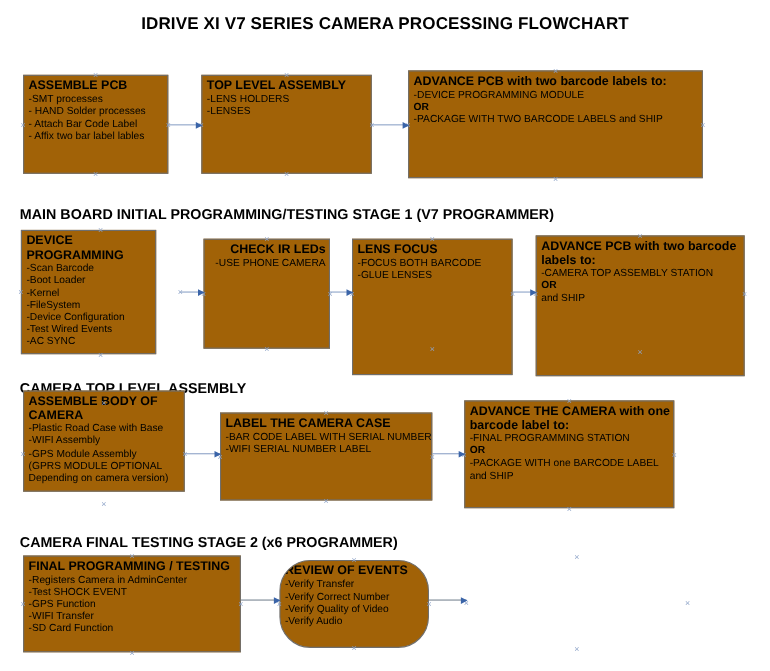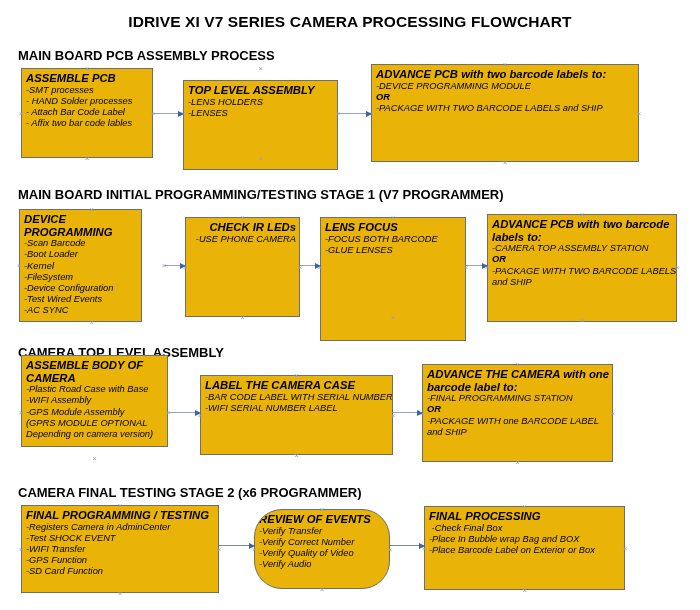--- a/index.html
+++ b/index.html
@@ -25,26 +25,25 @@
   .section-title{
     position:absolute;
     font-size:13px;
     font-weight:bold;
     letter-spacing:0px;
     white-space:nowrap;
   }
 
   .node{
     position:absolute;
-    background:#eab308;
+    background:#a16207;
     border:1.3px solid #6e6e6e;
     box-sizing:border-box;
     padding:3px 3px 20px 4px;
     overflow:hidden;
-    font-style:italic;
   }
   .node .hd{
     font-size:11.3px;
     font-weight:bold;
     line-height:12.6px;
     margin-bottom:0px;
     white-space:pre-line;
   }
   .node .ln{
     font-size:9.3px;
@@ -76,33 +75,32 @@
     line-height:7px;
     text-align:center;
     user-select:none;
   }
 </style>
 </head>
 <body>
 
 <div id="chart">
   <div class="doc-title">IDRIVE XI V7 SERIES CAMERA PROCESSING FLOWCHART</div>
-<div class="section-title" style="left: 18px; top: 48px;">MAIN BOARD PCB ASSEMBLY PROCESS</div>
     <div class="node" style="left: 21px; top: 68px; width: 132px; height: 90px;">
       <div class="hd">ASSEMBLE PCB</div>
       <div class="ln">-SMT processes</div>
       <div class="ln">- HAND Solder processes</div>
       <div class="ln">- Attach Bar Code Label</div>
-      <div class="ln">- Affix two bar code lables</div>
+      <div class="ln">- Affix two bar label lables</div>
     </div>
     <div class="handle" style="left: 83.5px; top: 64.5px;">×</div>
     <div class="handle" style="left: 83.5px; top: 154.5px;">×</div>
     <div class="handle" style="left: 17.5px; top: 109.5px;">×</div>
     <div class="handle" style="left: 149.5px; top: 109.5px;">×</div>
-    <div class="node" style="left: 183px; top: 80px; width: 155px; height: 90px;">
+    <div class="node" style="left: 183px; top: 68px; width: 155px; height: 90px;">
       <div class="hd">TOP LEVEL ASSEMBLY</div>
       <div class="ln">-LENS HOLDERS</div>
       <div class="ln">-LENSES</div>
     </div>
     <div class="handle" style="left: 257px; top: 64.5px;">×</div>
     <div class="handle" style="left: 257px; top: 154.5px;">×</div>
     <div class="handle" style="left: 179.5px; top: 109.5px;">×</div>
     <div class="handle" style="left: 334.5px; top: 109.5px;">×</div>
     <div class="node" style="left: 371px; top: 64px; width: 268px; height: 98px;">
       <div class="hd">ADVANCE PCB with two barcode labels to:</div>
@@ -141,26 +139,25 @@
     <div class="handle" style="left: 296.5px; top: 263.5px;">×</div>
     <div class="node" style="left: 320px; top: 217px; width: 146px; height: 124px;">
       <div class="hd">LENS FOCUS</div>
       <div class="ln">-FOCUS BOTH BARCODE</div>
       <div class="ln">-GLUE LENSES</div>
     </div>
     <div class="handle" style="left: 389.5px; top: 213.5px;">×</div>
     <div class="handle" style="left: 389.5px; top: 313.5px;">×</div>
     <div class="handle" style="left: 316.5px; top: 263.5px;">×</div>
     <div class="handle" style="left: 462.5px; top: 263.5px;">×</div>
-    <div class="node" style="left: 487px; top: 214px; width: 190px; height: 108px;">
+    <div class="node" style="left: 487px; top: 214px; width: 190px; height: 128px;">
       <div class="hd">ADVANCE PCB with two barcode
 labels to:</div>
       <div class="ln">-CAMERA TOP ASSEMBLY STATION</div>
       <div class="ln b">OR</div>
-      <div class="ln">-PACKAGE WITH TWO BARCODE LABELS</div>
       <div class="ln">and SHIP</div>
     </div>
     <div class="handle" style="left: 578.5px; top: 210.5px;">×</div>
     <div class="handle" style="left: 578.5px; top: 316.5px;">×</div>
     <div class="handle" style="left: 483.5px; top: 263.5px;">×</div>
     <div class="handle" style="left: 673.5px; top: 263.5px;">×</div>
     <div class="arrow" style="left: 164px; top: 265px; width: 21px;"></div>
     <div class="arrow" style="left: 300px; top: 265px; width: 20px;"></div>
     <div class="arrow" style="left: 466px; top: 265px; width: 21px;"></div>
     <div class="section-title" style="left: 18px; top: 345px;">CAMERA TOP LEVEL ASSEMBLY</div>
@@ -198,44 +195,38 @@
     <div class="handle" style="left: 514px; top: 458.5px;">×</div>
     <div class="handle" style="left: 418.5px; top: 409.5px;">×</div>
     <div class="handle" style="left: 609.5px; top: 409.5px;">×</div>
     <div class="arrow" style="left: 168px; top: 412px; width: 32px;"></div>
     <div class="arrow" style="left: 393px; top: 412px; width: 29px;"></div>
     <div class="section-title" style="left: 18px; top: 485px;">CAMERA FINAL TESTING STAGE 2 (x6 PROGRAMMER)</div>
     <div class="node" style="left: 21px; top: 505px; width: 198px; height: 88px;">
       <div class="hd">FINAL PROGRAMMING / TESTING</div>
       <div class="ln">-Registers Camera in AdminCenter</div>
       <div class="ln">-Test SHOCK EVENT</div>
+      <div class="ln">-GPS Function</div>
       <div class="ln">-WIFI Transfer</div>
-      <div class="ln">-GPS Function</div>
       <div class="ln">-SD Card Function</div>
     </div>
     <div class="handle" style="left: 116.5px; top: 501.5px;">×</div>
     <div class="handle" style="left: 116.5px; top: 589.5px;">×</div>
     <div class="handle" style="left: 17.5px; top: 545.5px;">×</div>
     <div class="handle" style="left: 215.5px; top: 545.5px;">×</div>
     <div class="node" style="left: 254px; top: 509px; width: 136px; height: 80px; border-radius: 28px;">
       <div class="hd">REVIEW OF EVENTS</div>
       <div class="ln">-Verify Transfer</div>
       <div class="ln">-Verify Correct Number</div>
       <div class="ln">-Verify Quality of Video</div>
       <div class="ln">-Verify Audio</div>
     </div>
     <div class="handle" style="left: 318.5px; top: 505.5px;">×</div>
     <div class="handle" style="left: 318.5px; top: 585.5px;">×</div>
     <div class="handle" style="left: 250.5px; top: 545.5px;">×</div>
     <div class="handle" style="left: 386.5px; top: 545.5px;">×</div>
-    <div class="node" style="left: 424px; top: 506px; width: 201px; height: 84px;">
-      <div class="hd">FINAL PROCESSING</div>
-      <div class="ln"> -Check Final Box</div>
-      <div class="ln">-Place In Bubble wrap Bag and BOX</div>
-      <div class="ln">-Place Barcode Label on Exterior or Box</div>
-    </div>
     <div class="handle" style="left: 521px; top: 502.5px;">×</div>
     <div class="handle" style="left: 521px; top: 586.5px;">×</div>
     <div class="handle" style="left: 420.5px; top: 544.5px;">×</div>
     <div class="handle" style="left: 621.5px; top: 544.5px;">×</div>
     <div class="arrow grey" style="left: 219px; top: 545px; width: 35px;"></div>
     <div class="arrow grey" style="left: 390px; top: 545px; width: 34px;"></div>
   </div>
 
 </body></html>

